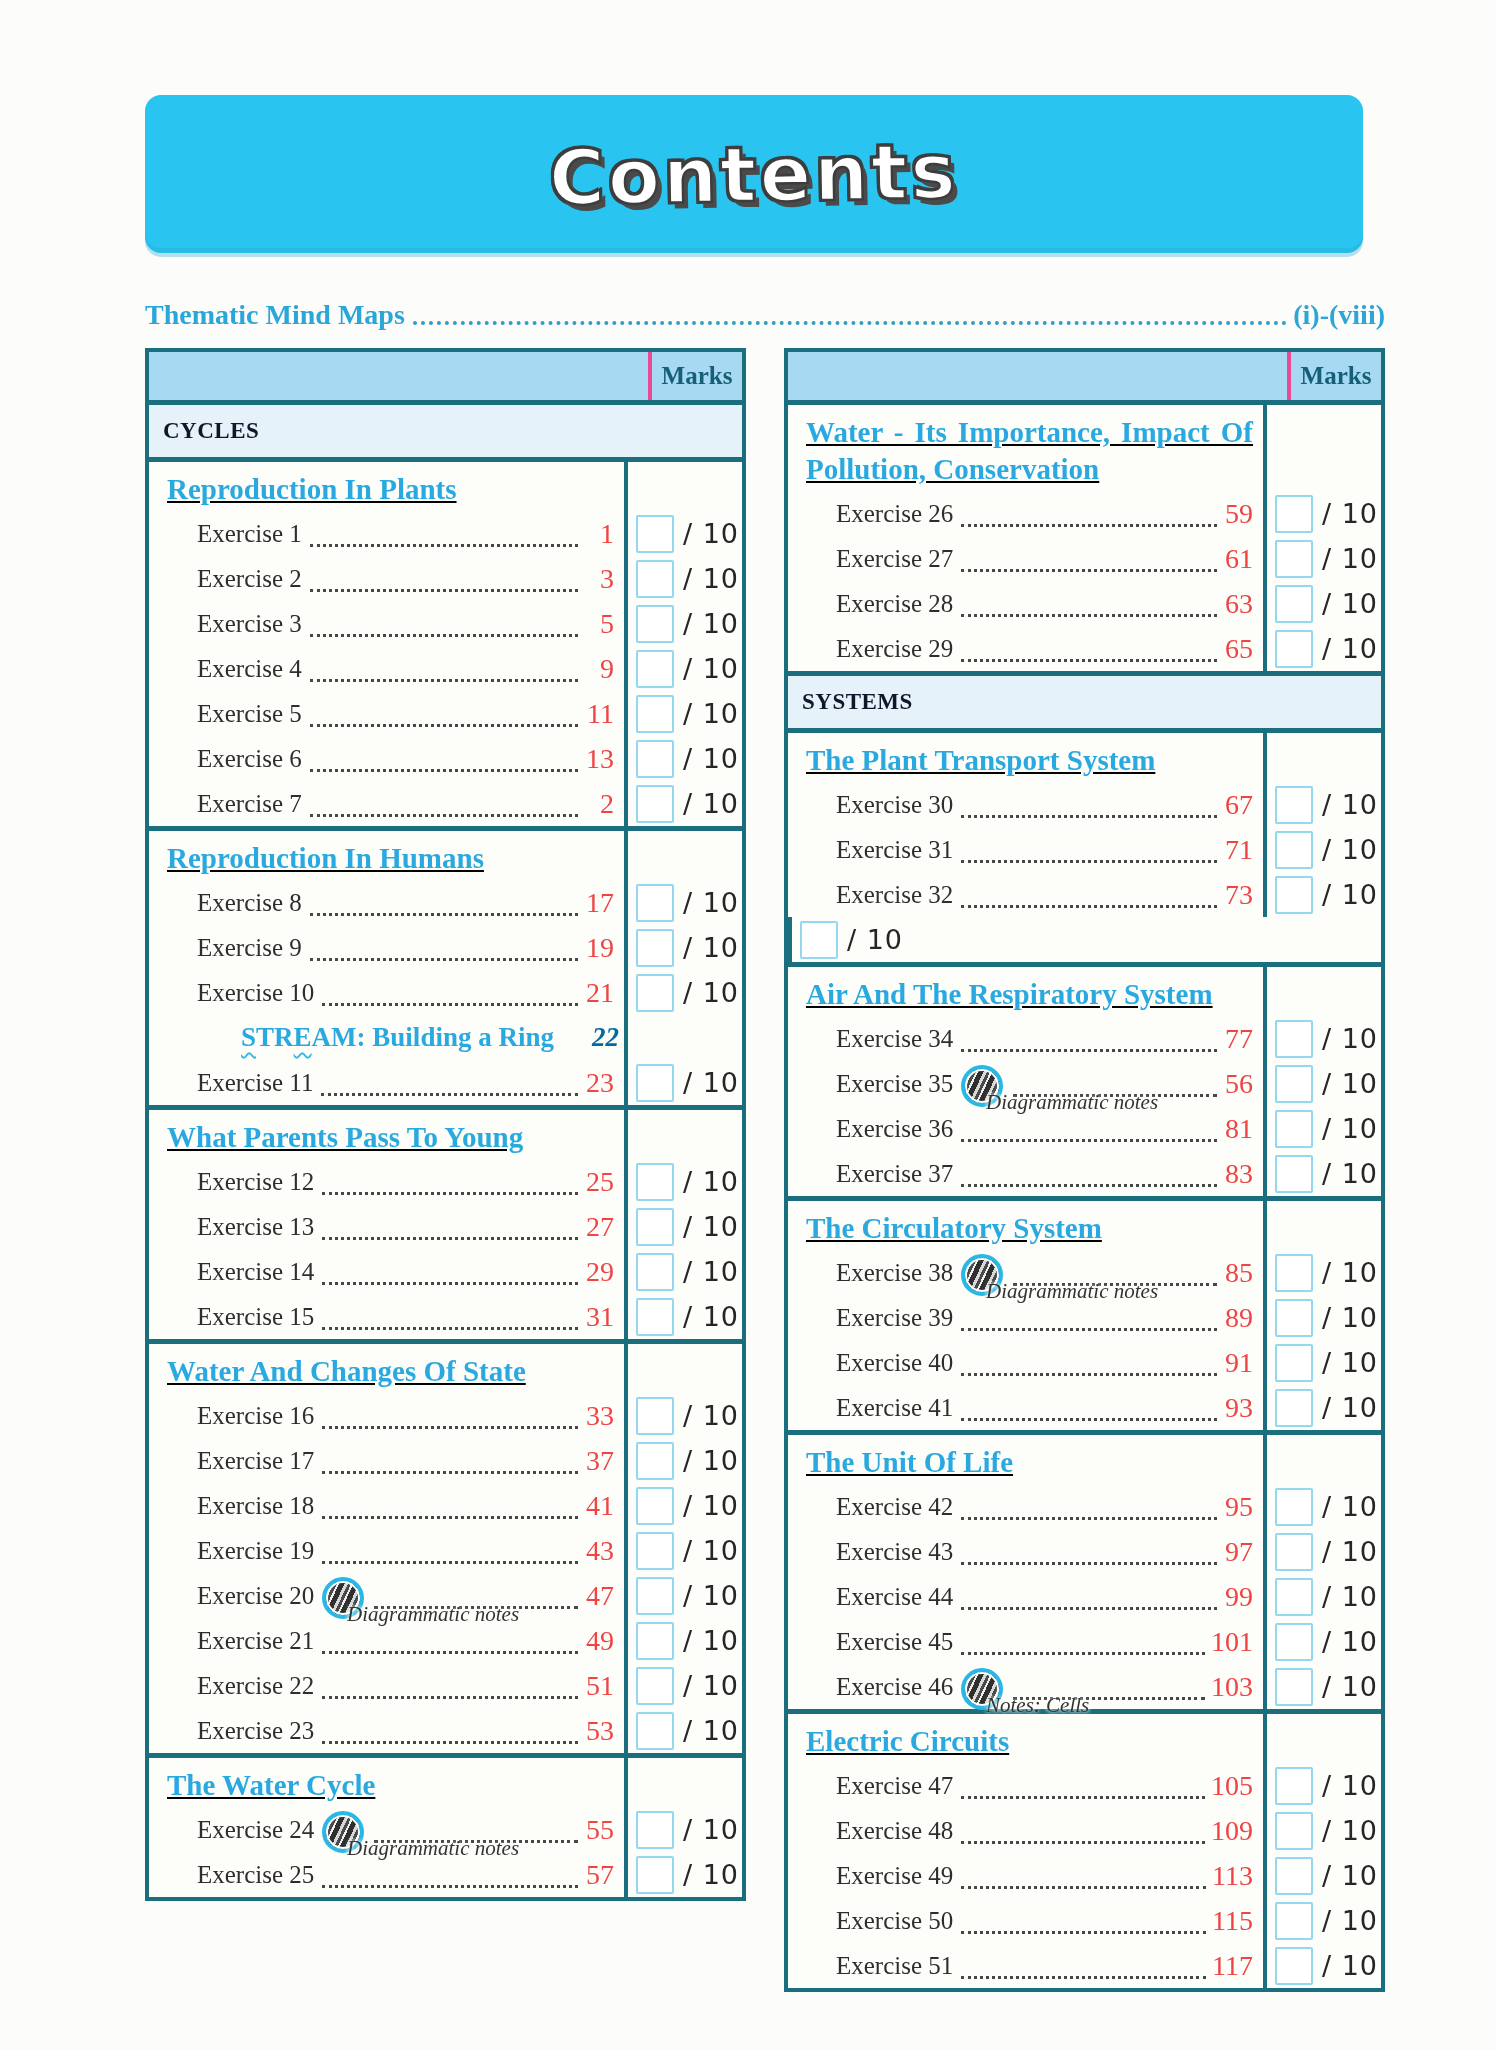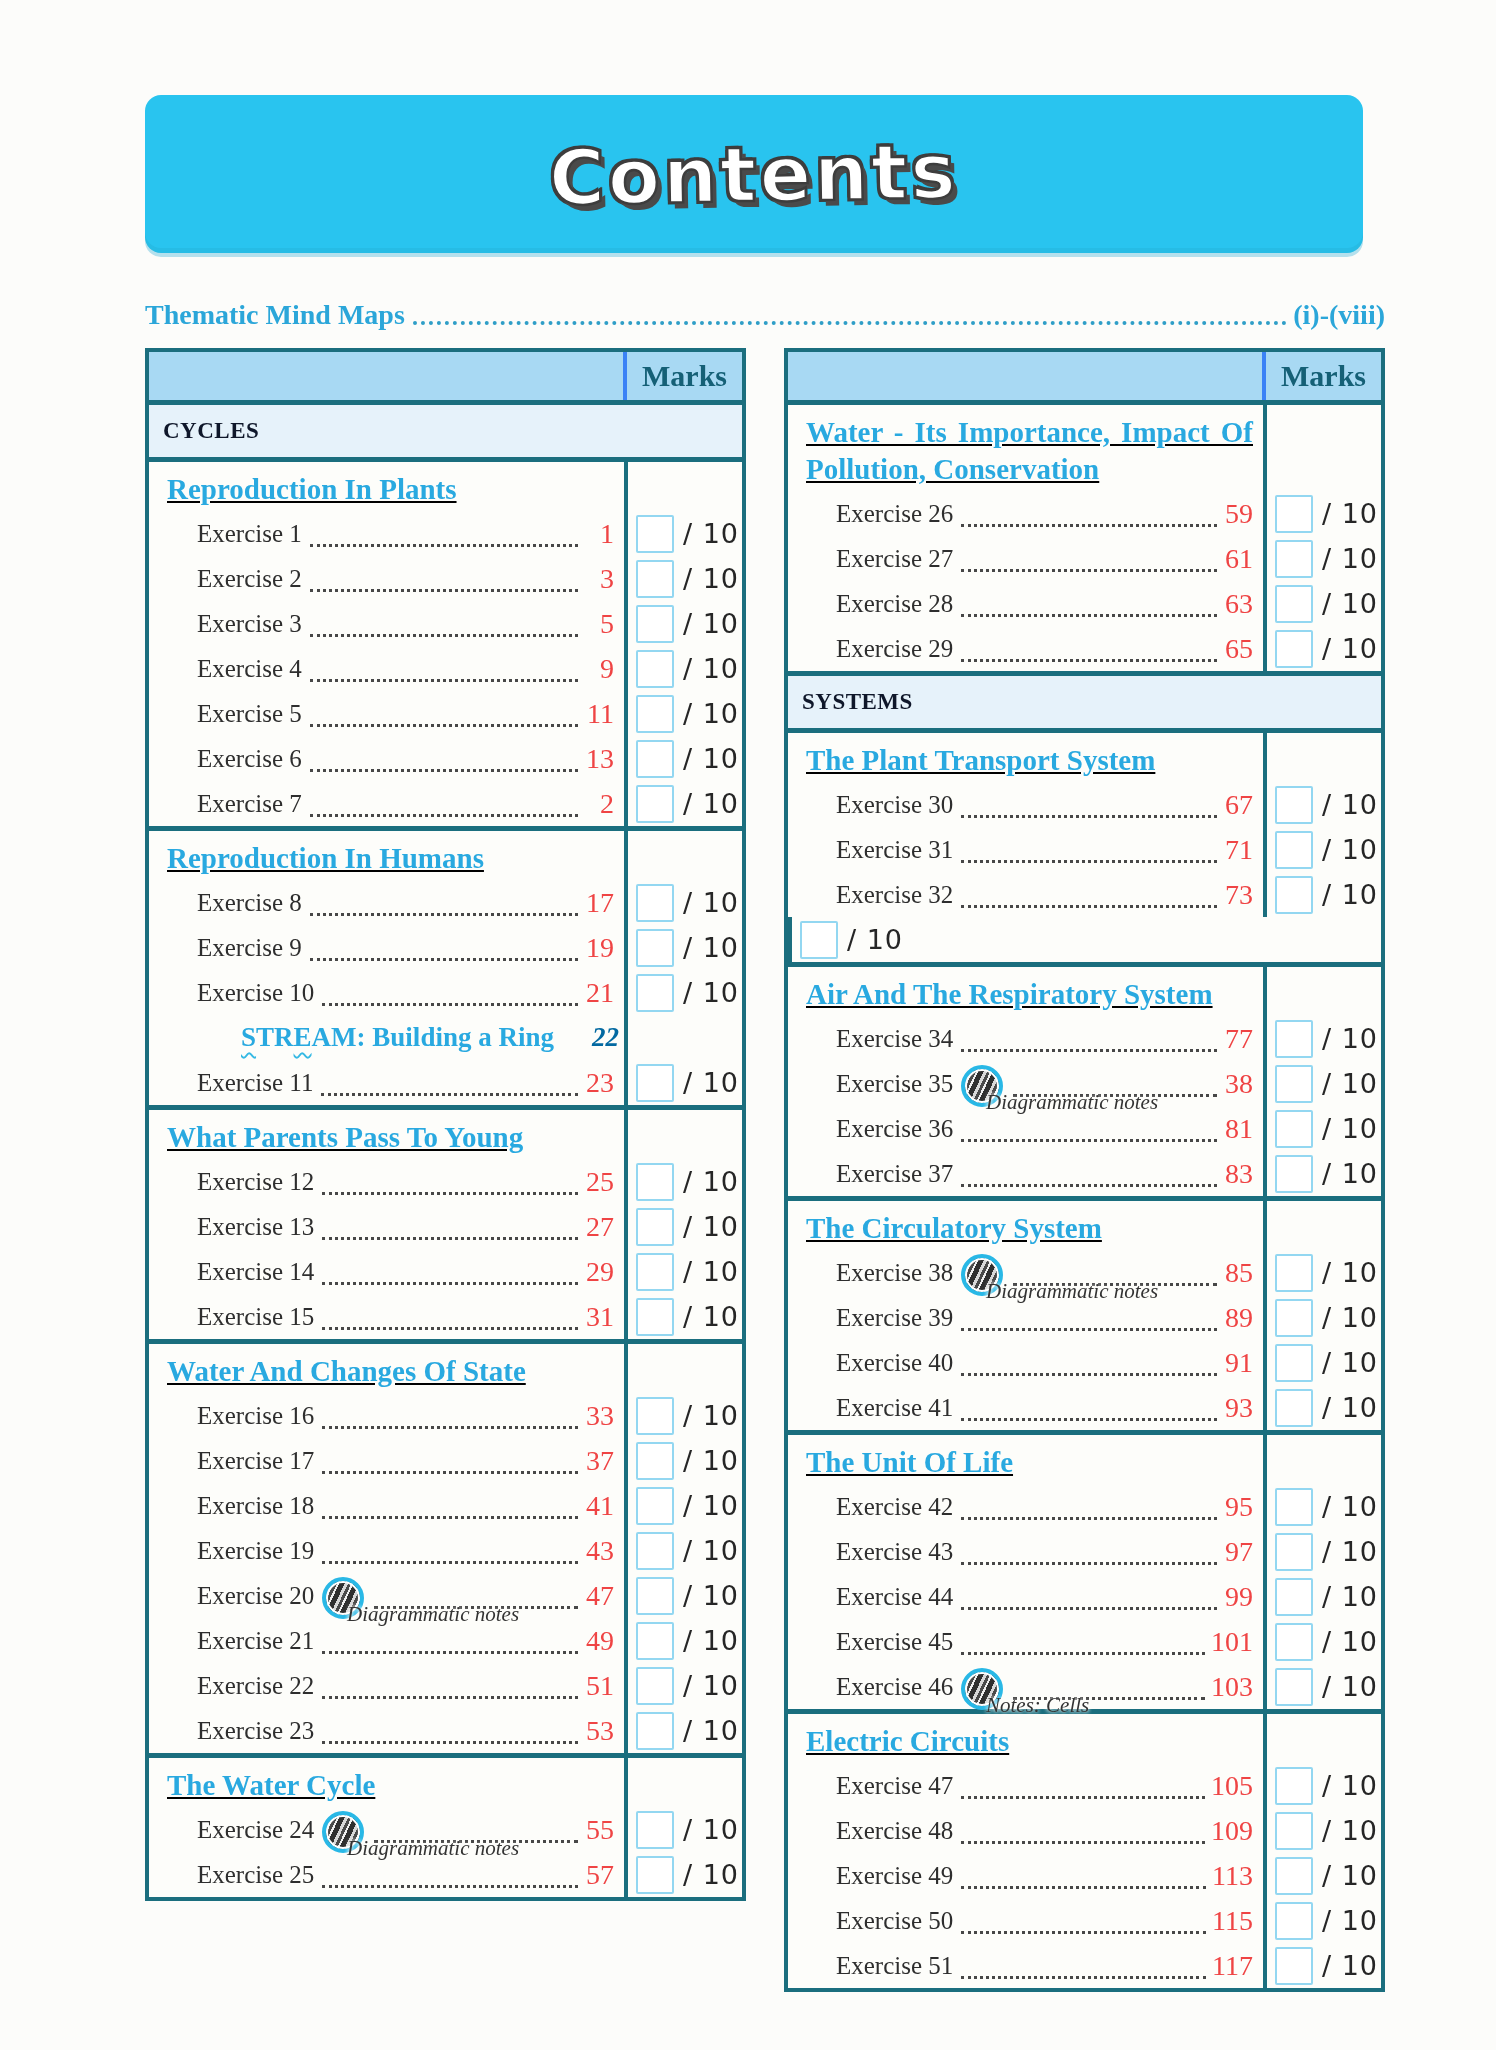--- a/index.html
+++ b/index.html
@@ -28,23 +28,23 @@
     display:flex;align-items:flex-end;
     color:#2ba6d9;font-weight:bold;font-size:28px;line-height:34px;
   }
   .mm-dots{flex:1;margin:0 6px 7px 8px;border-bottom:4px dotted #2f9ec7;}
   
   .tables{position:absolute;left:145px;top:348px;width:1240px;display:flex;gap:38px;align-items:flex-start;}
   .toc-table{flex:1;border:4px solid #1b6e7e;background:#fdfdfa;}
   .head-row{display:flex;height:48px;background:#a8d9f3;border-bottom:5px solid #1b6e7e;}
   .head-main{flex:1;}
   .head-marks{
-    width:119px;border-left:4px solid #3b82f6;box-sizing:border-box;
+    width:94px;border-left:4px solid #ec4899;box-sizing:border-box;
     display:flex;align-items:center;justify-content:center;
-    color:#156076;font-weight:bold;font-size:30px;
+    color:#156076;font-weight:bold;font-size:25px;
   }
   .section-row{
     background:#e6f2fa;border-bottom:5px solid #1b6e7e;
     padding:13px 14px;color:#0f172a;font-weight:bold;font-size:23px;letter-spacing:.5px;
   }
   .t-block{border-bottom:5px solid #1b6e7e;}
   .t-block:last-child{border-bottom:none;}
   .t-row{display:flex;align-items:stretch;}
   .row-main{flex:1;position:relative;display:flex;align-items:center;min-width:0;}
   .row-marks{
@@ -559,21 +559,21 @@
               <span class="mark-box"></span>
               <span class="score">/ 10</span>
             </div>
           </div>
           <div class="t-row ex-row-h">
             <div class="row-main">
               <span class="ex-label">Exercise 35</span>
               <span class="note-icon"></span>
               <span class="icon-caption">Diagrammatic notes</span>
               <span class="dots"></span>
-              <span class="pg">38</span>
+              <span class="pg">56</span>
             </div>
             <div class="row-marks">
               <span class="mark-box"></span>
               <span class="score">/ 10</span>
             </div>
           </div>
           <div class="t-row ex-row-h">
             <div class="row-main">
               <span class="ex-label">Exercise 36</span>
               <span class="dots"></span>

